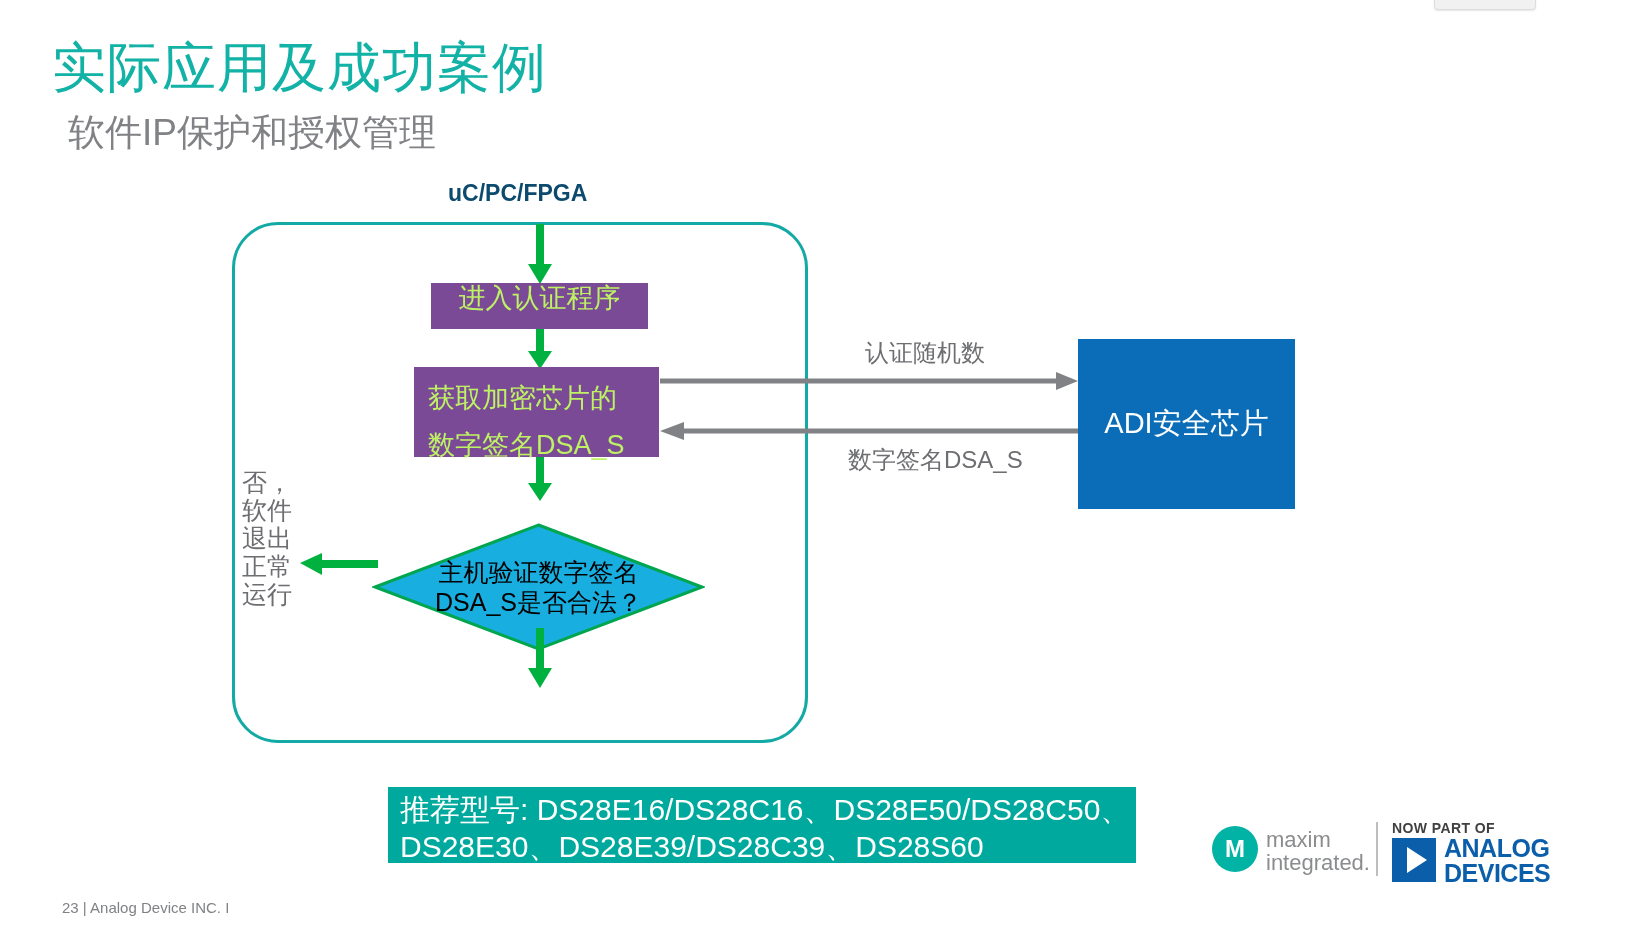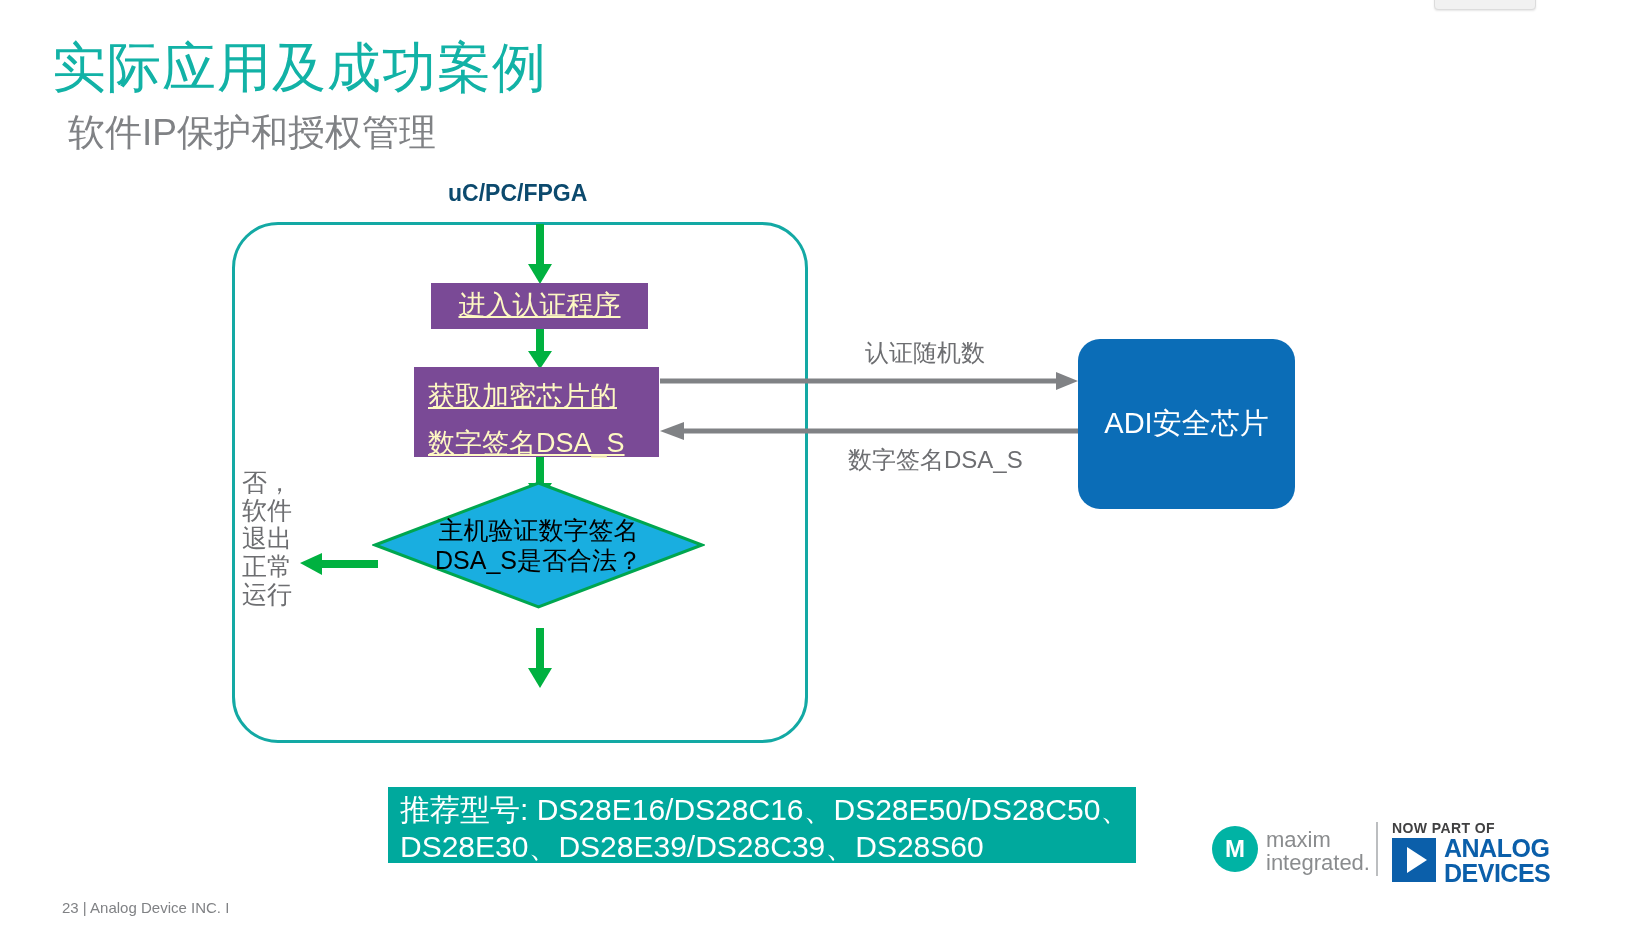--- a/index.html
+++ b/index.html
@@ -72,28 +72,27 @@
     border: 3px solid #13A9A4;
     border-radius: 46px;
     box-sizing: border-box;
     background: transparent;
   }
 
   
   .node-purple {
     position: absolute;
     background: #7A4A96;
-    color: #fef9c3;
+    color: #bef264;
     display: flex;
     flex-direction: column;
     align-items: center;
-    justify-content: center;
+    justify-content: flex-start;
     box-sizing: border-box;
     line-height: 1.16;
-    text-decoration: underline;
   }
   #node-enter {
     left: 431px;
     top: 283px;
     width: 217px;
     height: 46px;
     font-size: 27px;
   }
   #node-fetch {
     left: 414px;
@@ -103,21 +102,21 @@
     font-size: 27px;
     align-items: flex-start;
     padding-left: 14px;
   }
   #node-fetch .ln { white-space: nowrap; margin-top: 16px; }
 
   
   .diamond-wrap {
     position: absolute;
     left: 372px;
-    top: 480px;
+    top: 522px;
     width: 333px;
     height: 130px;
   }
   .diamond-wrap svg { display: block; }
   .diamond-text {
     position: absolute;
     left: 0;
     top: 0;
     width: 333px;
     height: 130px;
@@ -165,21 +164,20 @@
     top: 339px;
     width: 217px;
     height: 170px;
     background: #0B6DB7;
     display: flex;
     align-items: center;
     justify-content: center;
     color: #ffffff;
     font-size: 29px;
     white-space: nowrap;
-    border-radius: 22px;
   }
   .wire-label {
     position: absolute;
     font-size: 24px;
     color: #6D6E71;
     white-space: nowrap;
   }
   #label-nonce { left: 865px; top: 337px; }
   #label-sig   { left: 848px; top: 444px; }
   .wire { position: absolute; }

